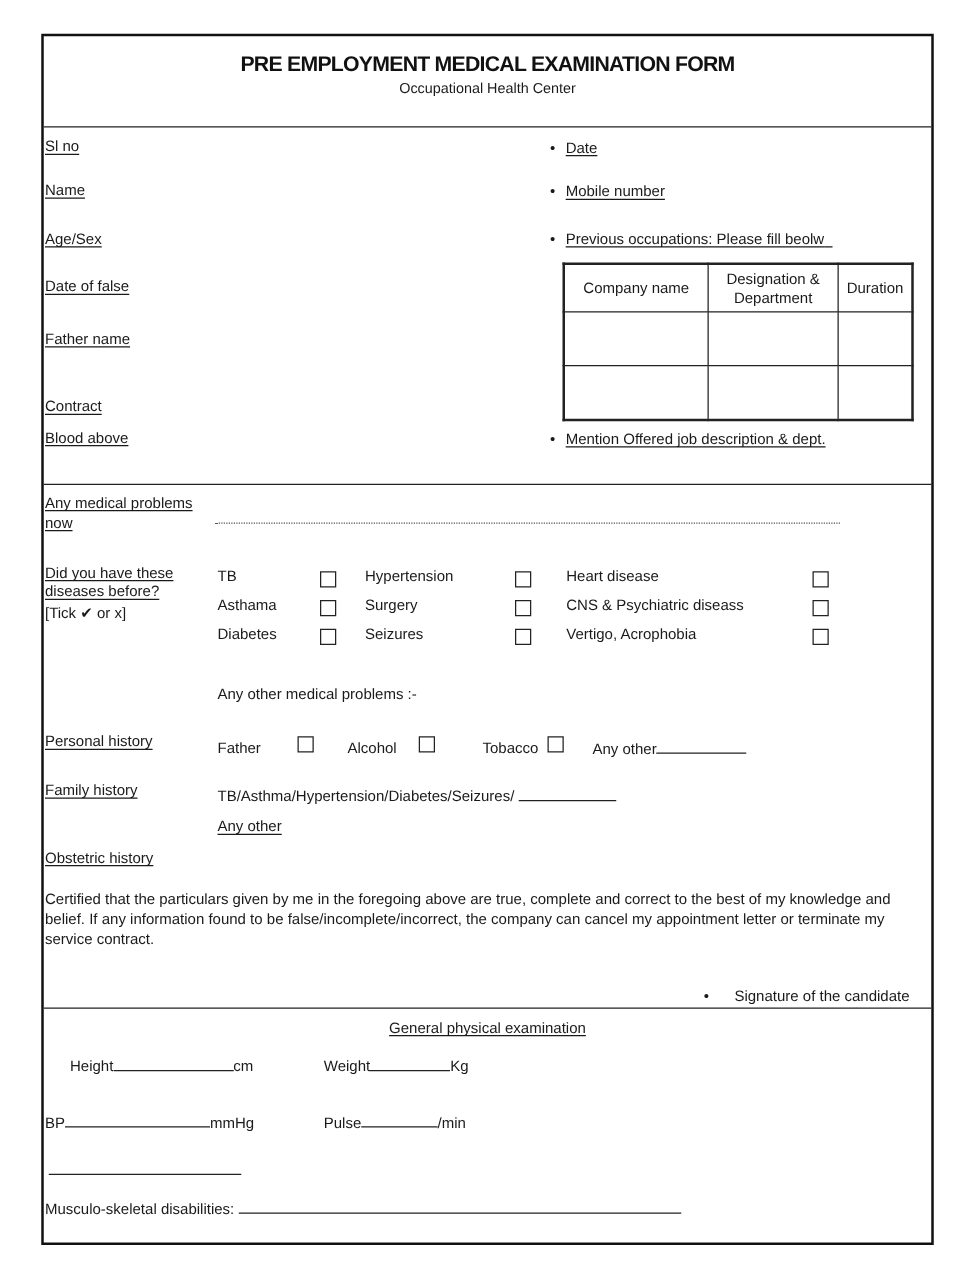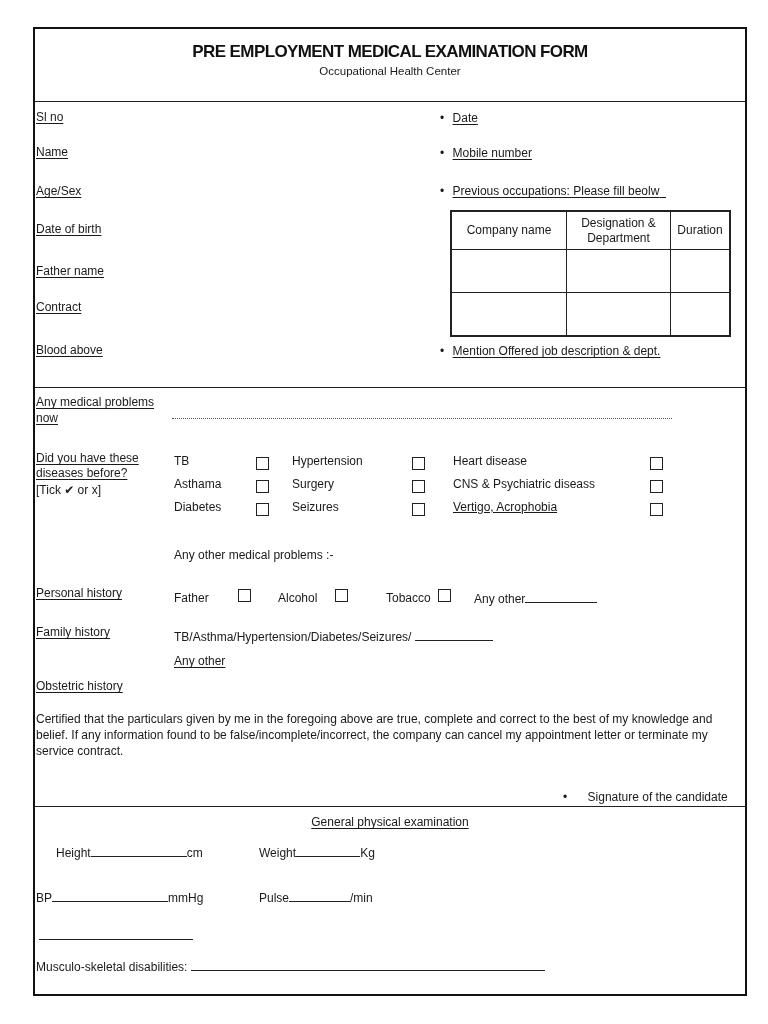--- a/index.html
+++ b/index.html
@@ -32,23 +32,23 @@
 <div class="frame"></div>
 
 <div class="abs title">PRE EMPLOYMENT MEDICAL EXAMINATION FORM</div>
 <div class="abs subtitle">Occupational Health Center</div>
 
 <div class="hline" style="top:101px;"></div>
 
 <div class="abs lbl u" style="left:36px; top:110px;">Sl no</div>
 <div class="abs lbl u" style="left:36px; top:145px;">Name</div>
 <div class="abs lbl u" style="left:36px; top:184px;">Age/Sex</div>
-<div class="abs lbl u" style="left:36px; top:222px;">Date of birth</div>
+<div class="abs lbl u" style="left:36px; top:222px;">Date of false</div>
 <div class="abs lbl u" style="left:36px; top:264px;">Father name</div>
-<div class="abs lbl u" style="left:36px; top:300px;">Contract</div>
+<div class="abs lbl u" style="left:36px; top:318px;">Contract</div>
 <div class="abs lbl u" style="left:36px; top:343px;">Blood above</div>
 
 <div class="abs lbl" style="left:440px; top:111px;">
   <span>•</span>
   <span class="u" style="margin-left:5px;">Date</span>
 </div>
 <div class="abs lbl" style="left:440px; top:146px;">
   <span>•</span>
   <span class="u" style="margin-left:5px;">Mobile number</span>
 </div>
@@ -110,21 +110,21 @@
 <div class="cb" style="left:256px; top:480px;"></div>
 <div class="abs lbl" style="left:292px; top:477px;">Surgery</div>
 <div class="cb" style="left:412px; top:480px;"></div>
 <div class="abs lbl" style="left:453px; top:477px;">CNS &amp; Psychiatric diseass</div>
 <div class="cb" style="left:650px; top:480px;"></div>
 
 <div class="abs lbl" style="left:174px; top:500px;">Diabetes</div>
 <div class="cb" style="left:256px; top:503px;"></div>
 <div class="abs lbl" style="left:292px; top:500px;">Seizures</div>
 <div class="cb" style="left:412px; top:503px;"></div>
-<div class="abs lbl" style="left:453px; top:500px;text-decoration:underline;">Vertigo, Acrophobia</div>
+<div class="abs lbl" style="left:453px; top:500px;">Vertigo, Acrophobia</div>
 <div class="cb" style="left:650px; top:503px;"></div>
 
 <div class="abs lbl" style="left:174px; top:548px;">Any other medical problems :-</div>
 
 <div class="abs lbl b u" style="left:36px; top:586px;">Personal history</div>
 <div class="abs lbl" style="left:174px; top:591px;">Father</div>
 <div class="cb" style="left:238px; top:589px;"></div>
 <div class="abs lbl" style="left:278px; top:591px;">Alcohol</div>
 <div class="cb" style="left:335px; top:589px;"></div>
 <div class="abs lbl" style="left:374px; top:591px;margin-left:12px;">Tobacco</div>

